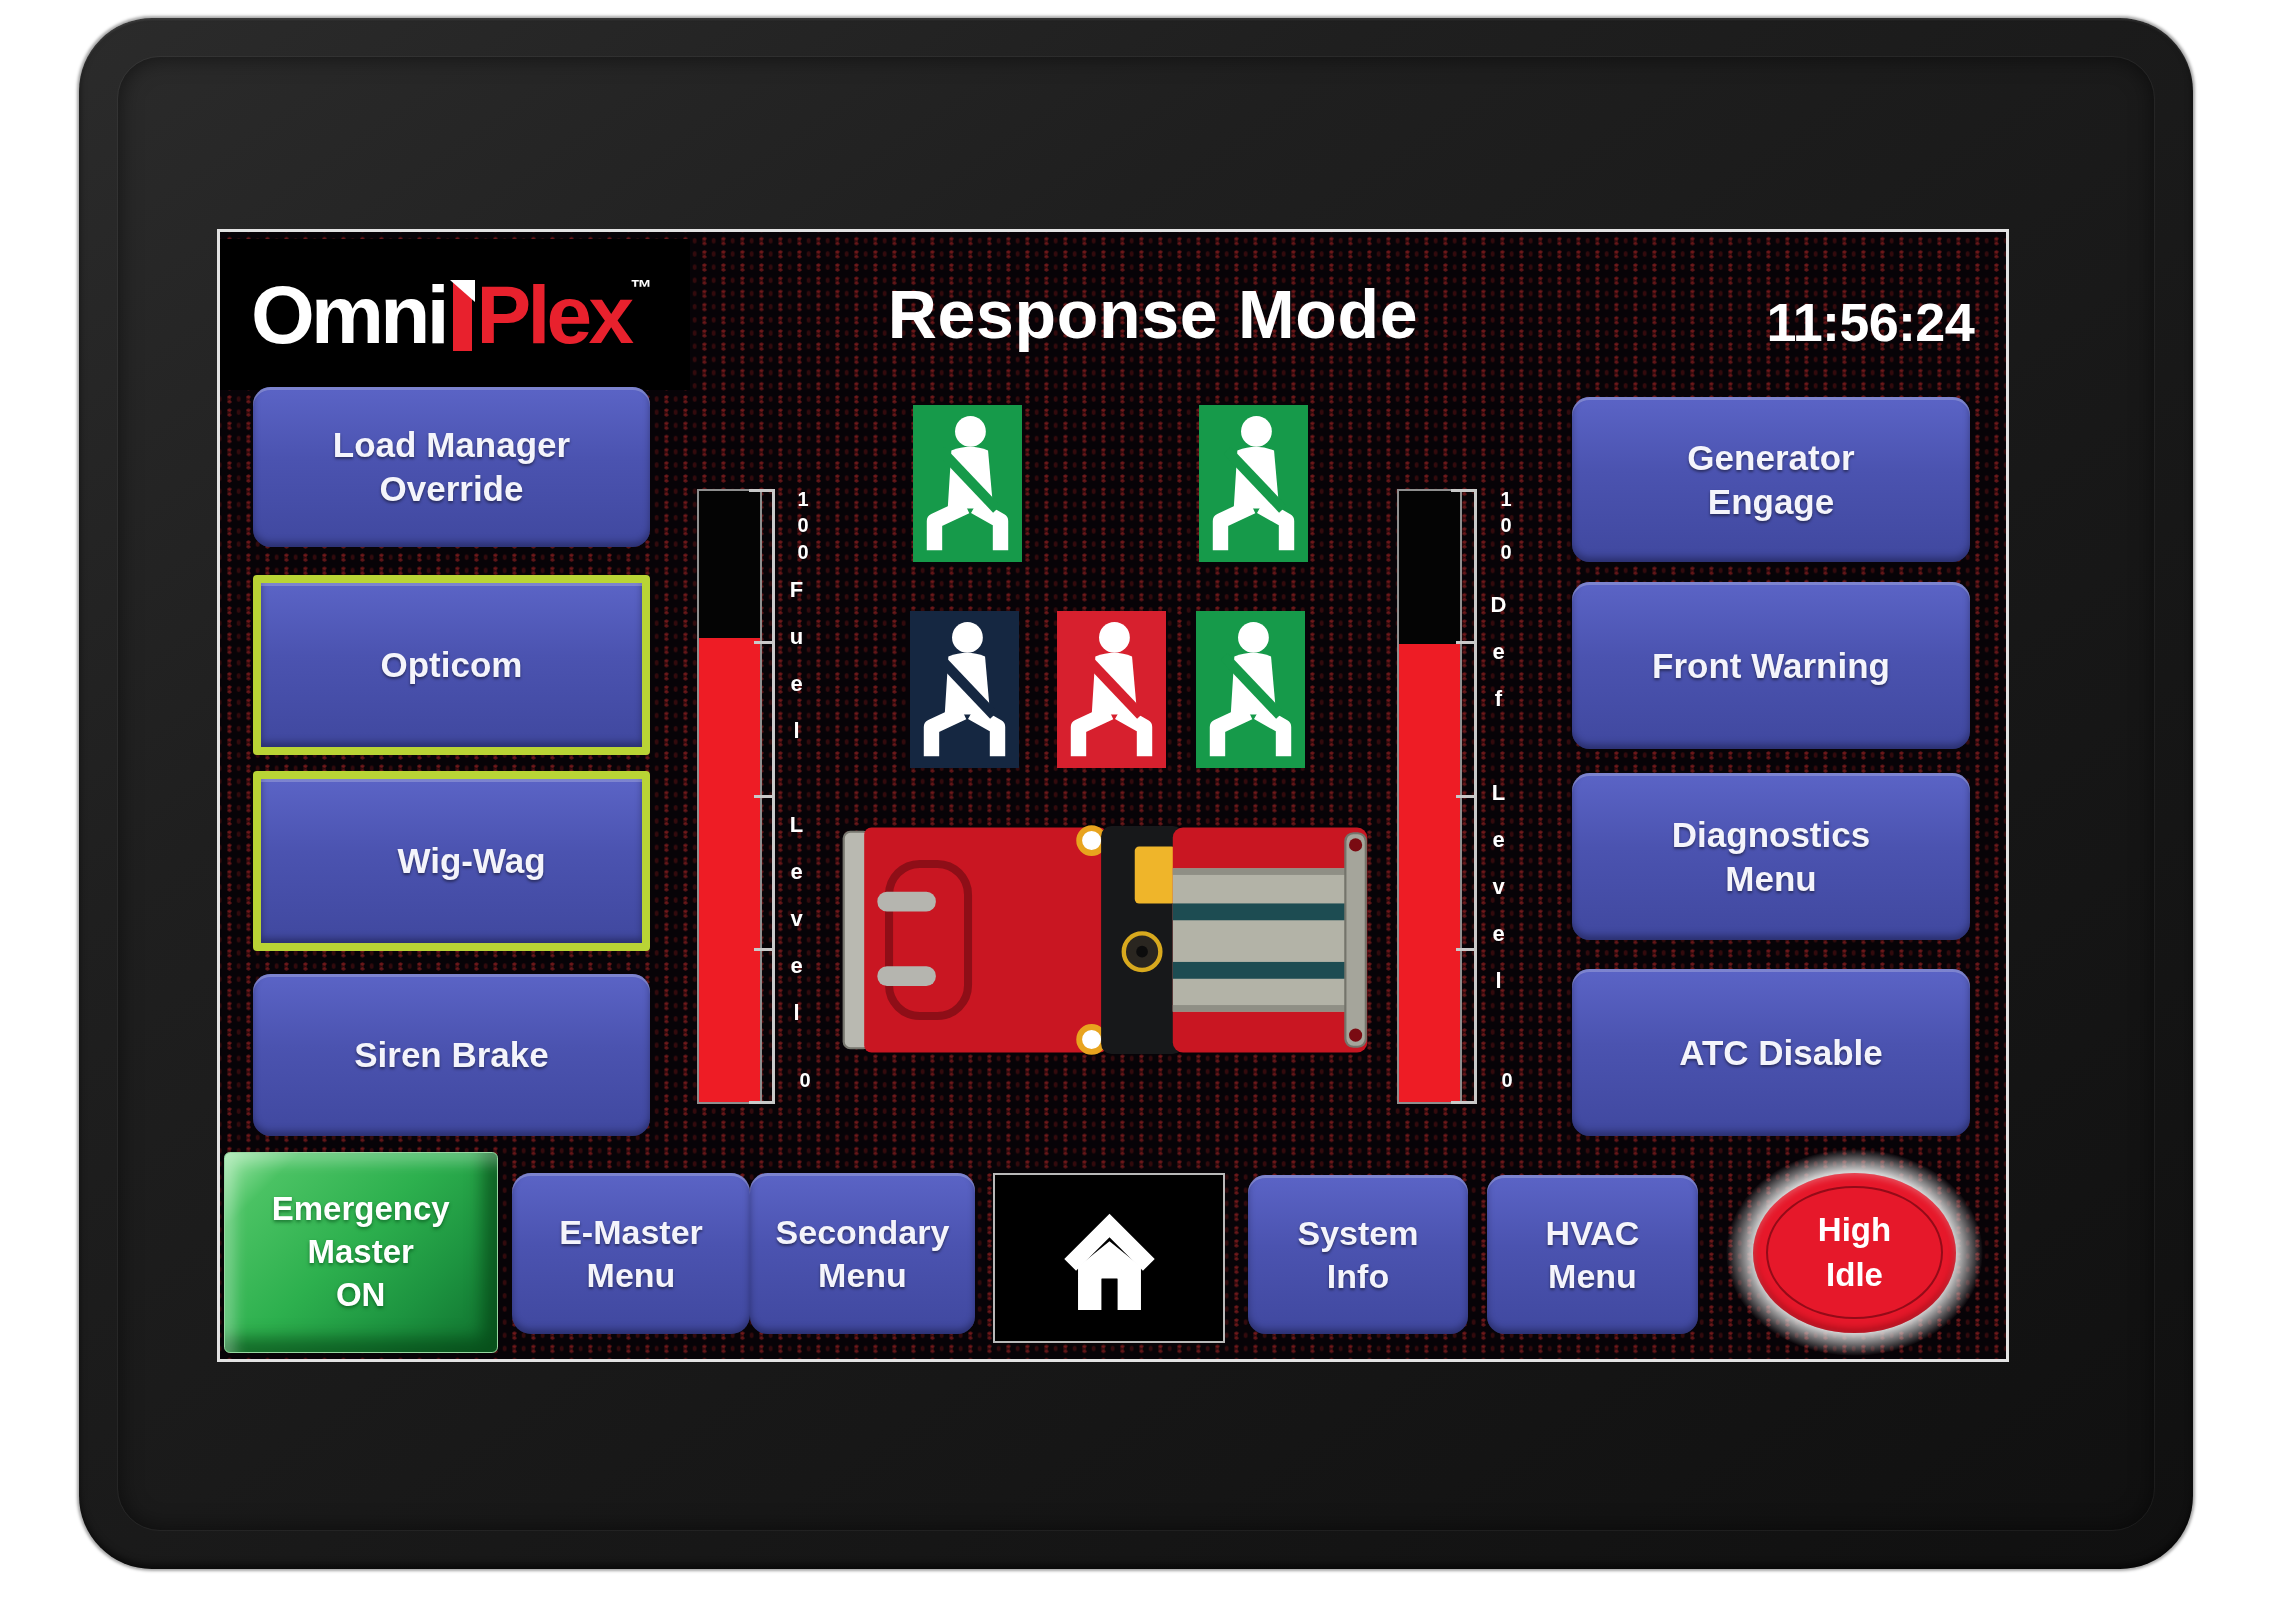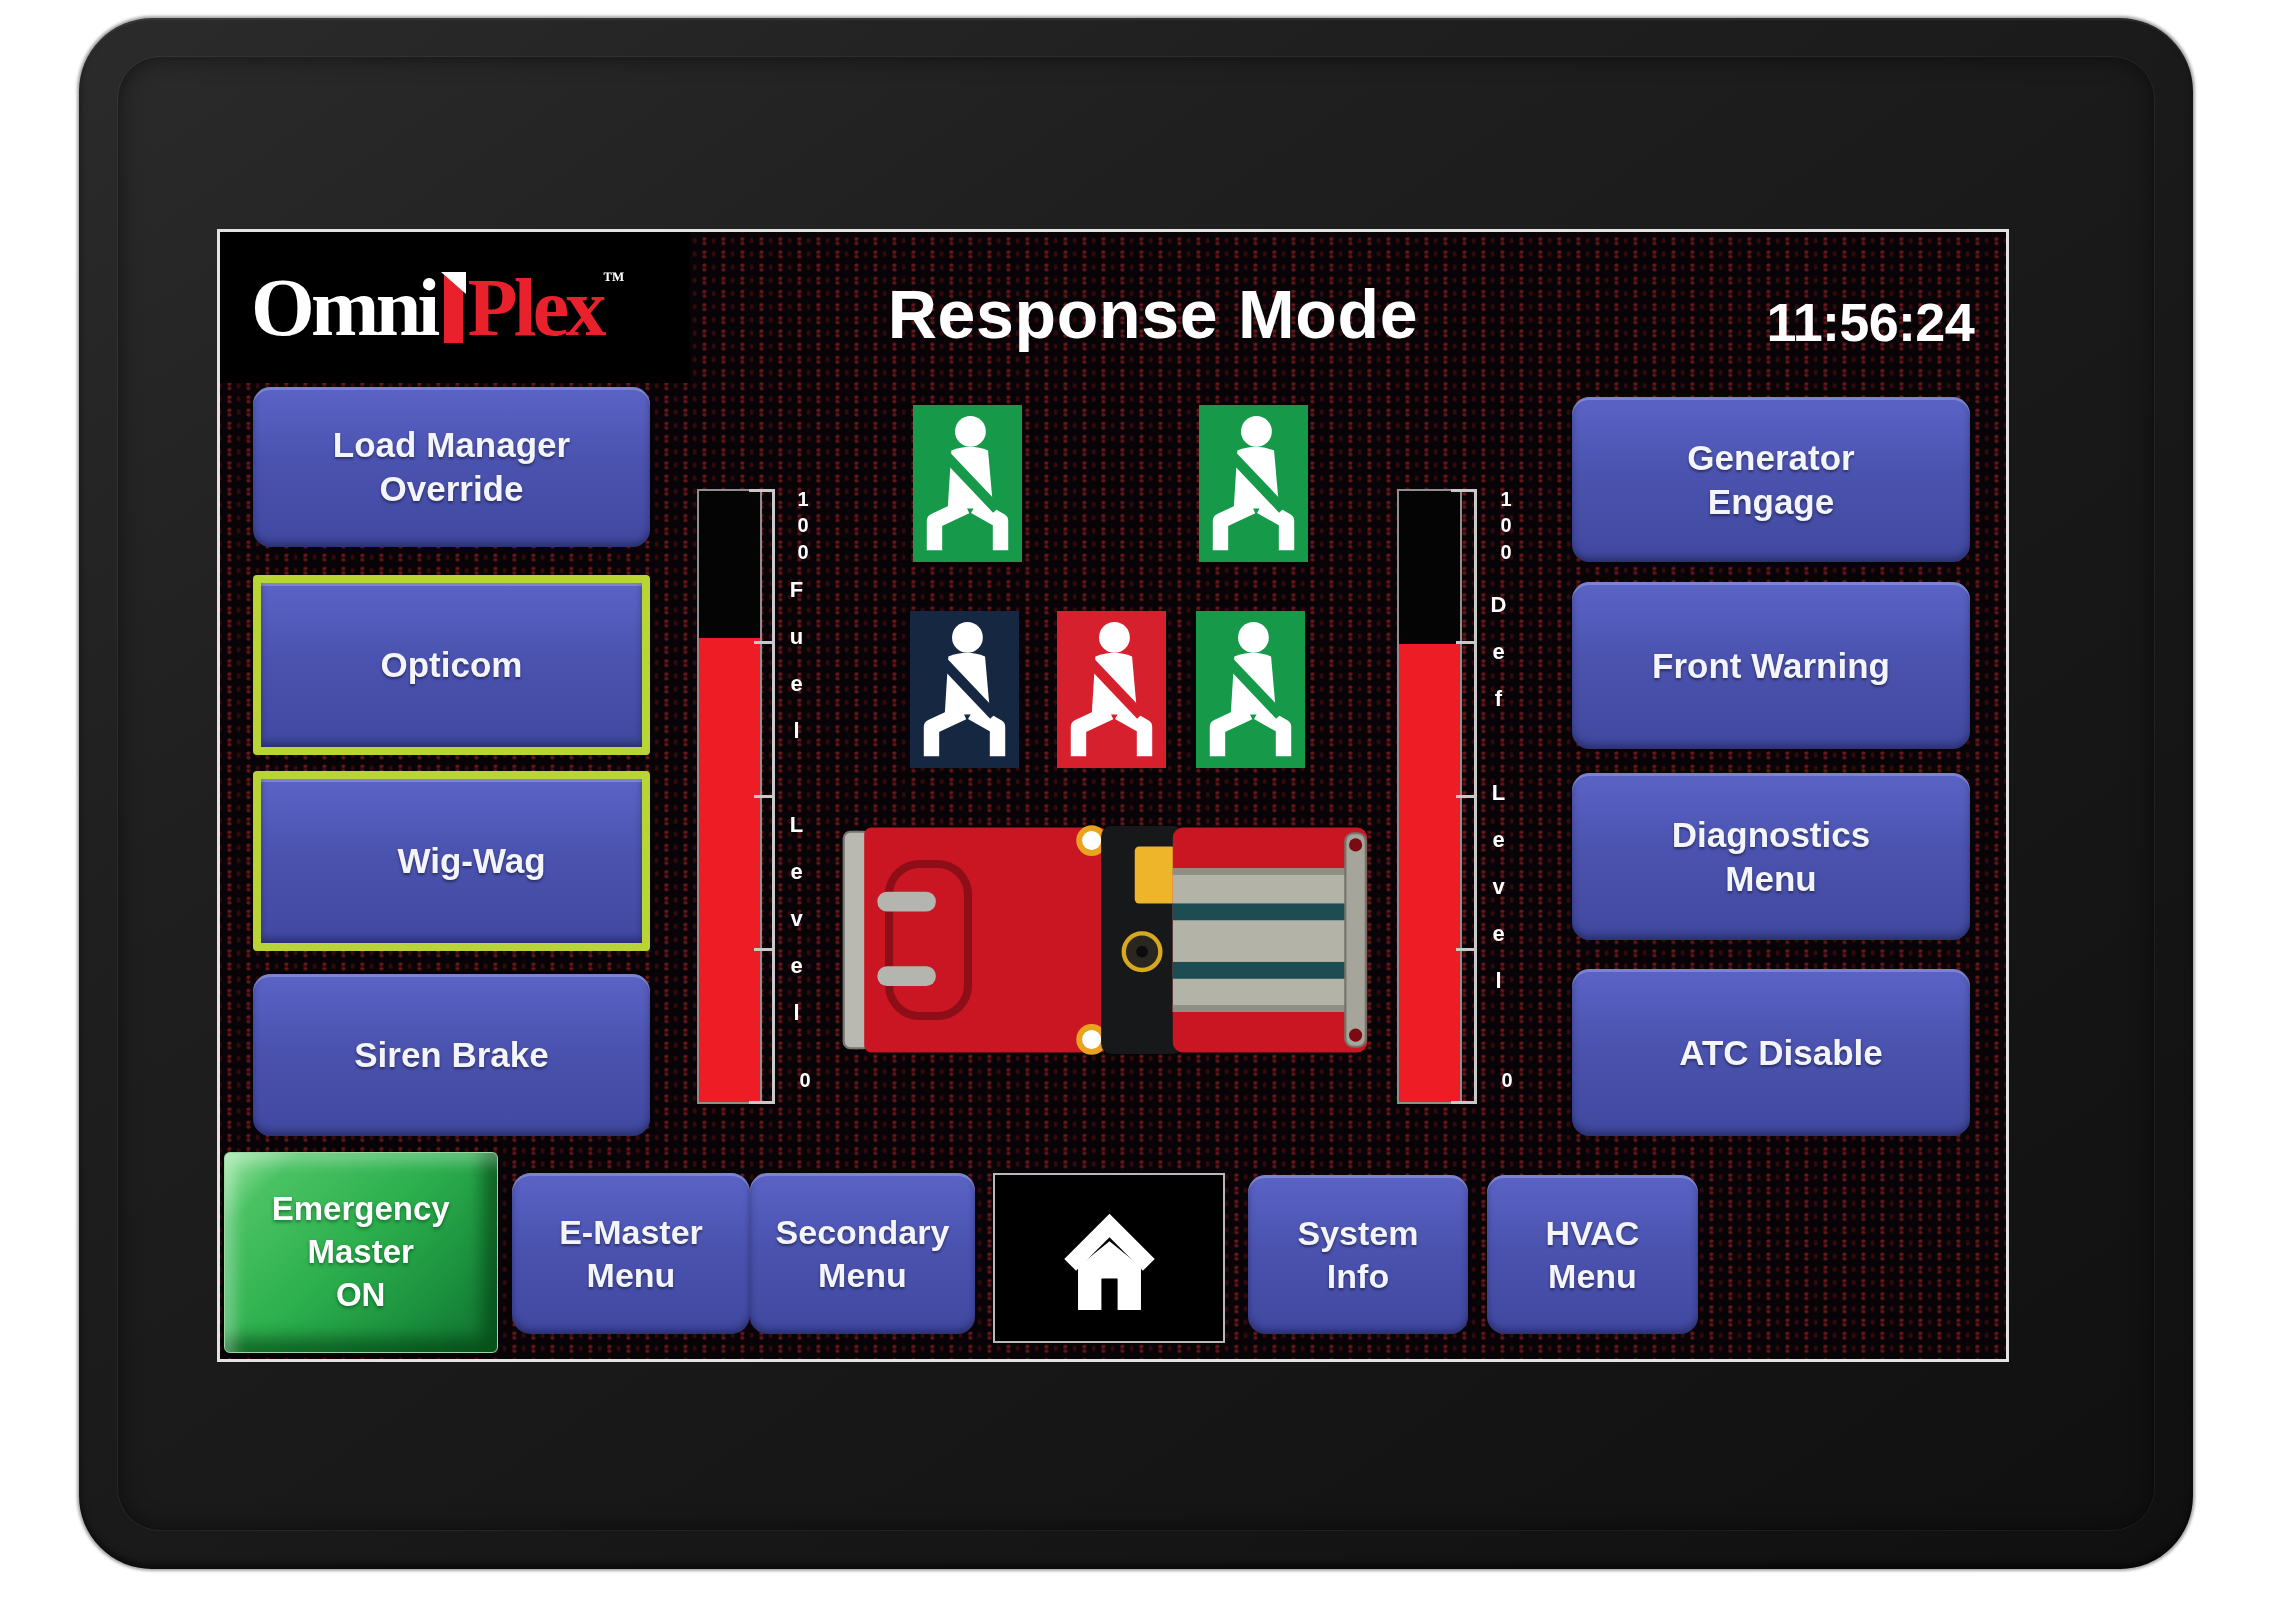--- a/index.html
+++ b/index.html
@@ -32,22 +32,22 @@
       radial-gradient(rgba(205,45,45,.42) 1.8px, transparent 2.5px),
       radial-gradient(rgba(205,45,45,.42) 1.8px, transparent 2.5px),
       radial-gradient(rgba(120,22,22,.38) 1.6px, transparent 2.4px);
     background-size:19px 13.2px, 19px 13.2px, 9.5px 13.2px;
     background-position:0 0, 0 5.1px, 4.4px 2.2px;
     overflow:hidden;
   }
 
   
   .logo-box{
-    position:absolute;left:0;top:0;width:470px;height:151px;background:#000;
-    display:flex;align-items:center;padding-left:31px;box-sizing:border-box;font-family:Liberation Serif, serif;
+    position:absolute;left:0;top:7px;width:470px;height:151px;background:#000;
+    display:flex;align-items:center;padding-left:31px;box-sizing:border-box;
   }
   .logo{font-weight:bold;font-size:82px;letter-spacing:-3.7px;line-height:1;white-space:nowrap;}
   .logo .white{color:#ffffff;}
   .logo .red{color:#e8212d;}
   .logo-sep{
     display:inline-block;width:19px;height:71px;background:#e8212d;
     margin:0 4.4px 0 7.3px;vertical-align:-8.8px;position:relative;
   }
   .logo-sep::after{ 
     content:"";position:absolute;left:-2.9px;top:0;
@@ -287,16 +287,22 @@
           <path d="M14 62 L60 16 L106 62 L94 74 L60 40 L26 74 Z" fill="#fff"></path>
           <path d="M28 70 L60 44 L92 70 L92 114 L68 114 L68 82 L52 82 L52 114 L28 114 Z" fill="#fff"></path>
           <rect x="52" y="82" width="16" height="32" fill="#000"></rect>
         </svg>
       </span>
     </div>
     <div class="btn b-system">System
 Info</div>
     <div class="btn b-hvac">HVAC
 Menu</div>
+    <div class="b-highidle">
+      <div class="hi-core" style="background-color: rgb(230, 24, 42);">
+        <span class="hi-label">High
+Idle</span>
+      </div>
+    </div>
 
   </div>
 </div>
 
 
 </body></html>

